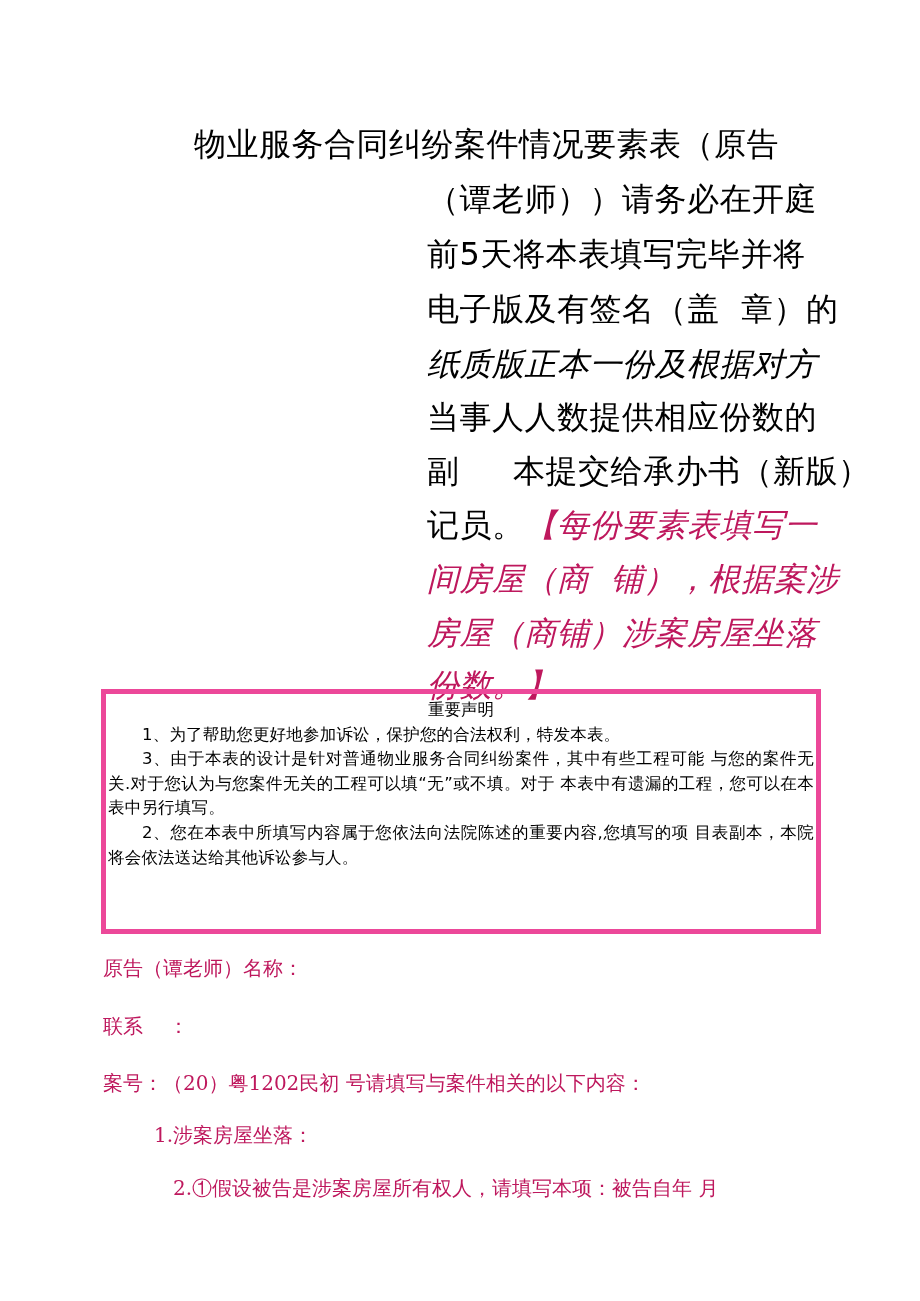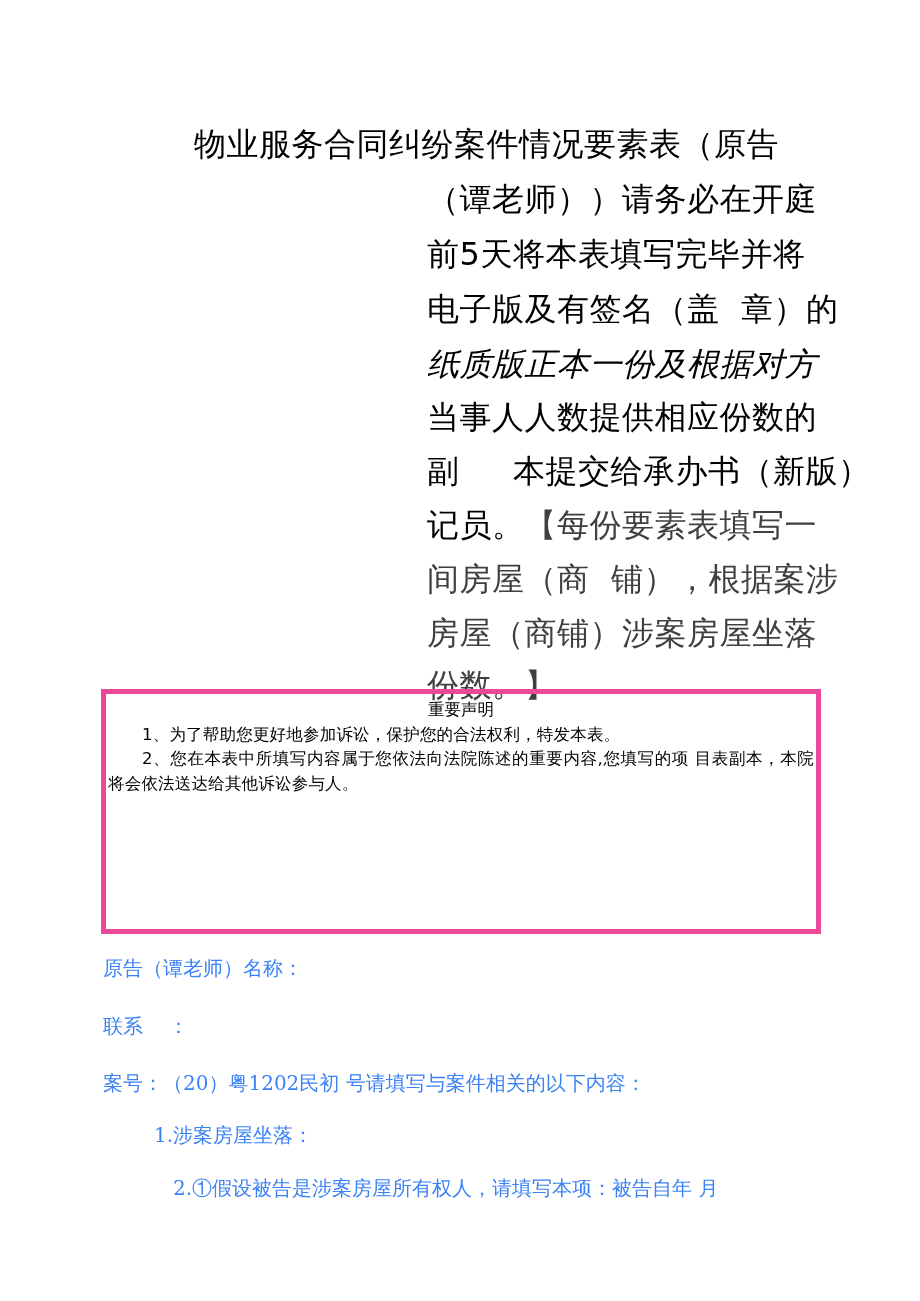--- a/index.html
+++ b/index.html
@@ -16,21 +16,21 @@
       font-family: "DejaVu Sans", "Liberation Sans", sans-serif;
     }
     .title-line {
       position: absolute;
       font-family: "DejaVu Sans", "Liberation Sans", sans-serif;
       font-size: 32px;
       line-height: 40px;
       white-space: pre;
       letter-spacing: 0.5px;
     }
-    .red { color: #404040; }
+    .red { color: #be185d; font-style: italic; }
     .notice-box {
       position: absolute;
       left: 101px;
       top: 689px;
       width: 720px;
       height: 245px;
       border: 5px solid #ec4899;
       box-sizing: border-box;
       font-family: "DejaVu Sans", "Liberation Sans", sans-serif;
       font-size: 16.5px;
@@ -46,21 +46,21 @@
       text-indent: 34px;
       text-align: justify;
       letter-spacing: 0.2px;
     }
     .field-line {
       position: absolute;
       font-family: "DejaVu Serif", "Liberation Serif", serif;
       font-size: 20px;
       line-height: 26px;
       white-space: pre;
-      color: #3b82f6;
+      color: #be185d;
     }
   </style>
 </head>
 <body>
 
 <div>
 
   <div>
     <div class="title-line" style="left:130px; top:84px;">
       <span>物业服务合同纠纷案件情况要素表（原告</span><span class="red"></span>
@@ -93,20 +93,21 @@
       <span></span><span class="red">房屋（商铺）涉案房屋坐落</span>
     </div>
     <div class="title-line" style="left:363px; top:625px;">
       <span></span><span class="red">份数。】</span>
     </div>
   </div>
 
   <div class="notice-box">
     <span class="notice-title">重要声明</span>
     <span class="notice-para">1、为了帮助您更好地参加诉讼，保护您的合法权利，特发本表。</span>
+    <span class="notice-para">3、由于本表的设计是针对普通物业服务合同纠纷案件，其中有些工程可能 与您的案件无关.对于您认为与您案件无关的工程可以填“无”或不填。对于 本表中有遗漏的工程，您可以在本表中另行填写。</span>
     <span class="notice-para">2、您在本表中所填写内容属于您依法向法院陈述的重要内容,您填写的项 目表副本，本院将会依法送达给其他诉讼参与人。</span>
   </div>
 
   <div>
     <div class="field-line" style="left:103px; top:955px;">原告（谭老师）名称：</div>
     <div class="field-line" style="left:103px; top:1013px;">联系    ：</div>
     <div class="field-line" style="left:103px; top:1070px;">案号：（20）粤1202民初 号请填写与案件相关的以下内容：</div>
     <div class="field-line" style="left:154px; top:1122px;">1.涉案房屋坐落：</div>
     <div class="field-line" style="left:154px; top:1175px;margin-left:19px;">2.①假设被告是涉案房屋所有权人，请填写本项：被告自年 月</div>
   </div>

